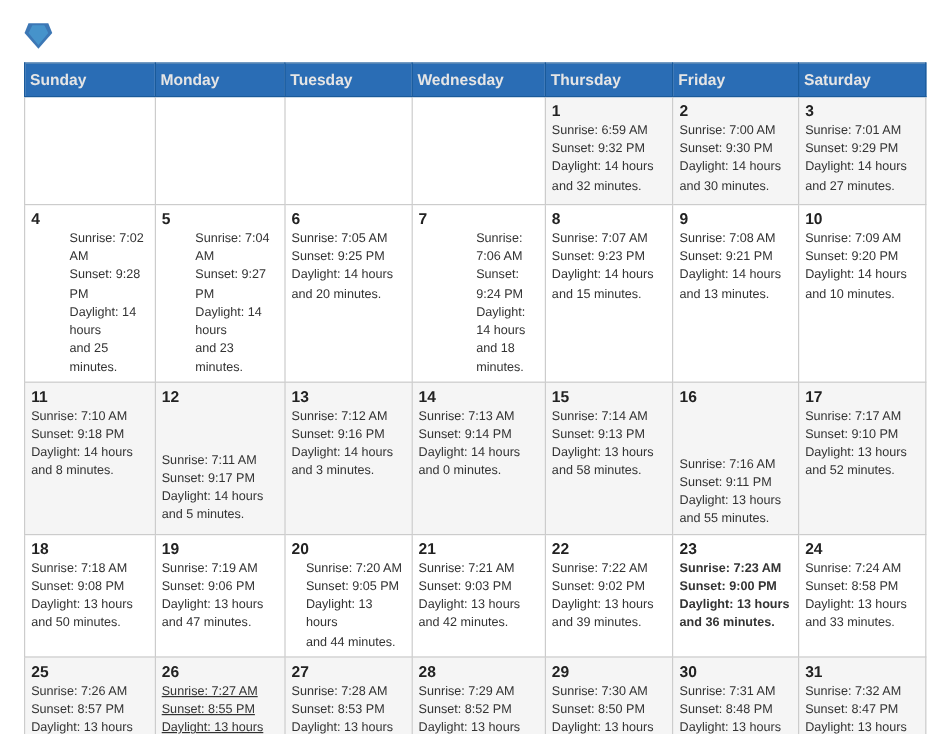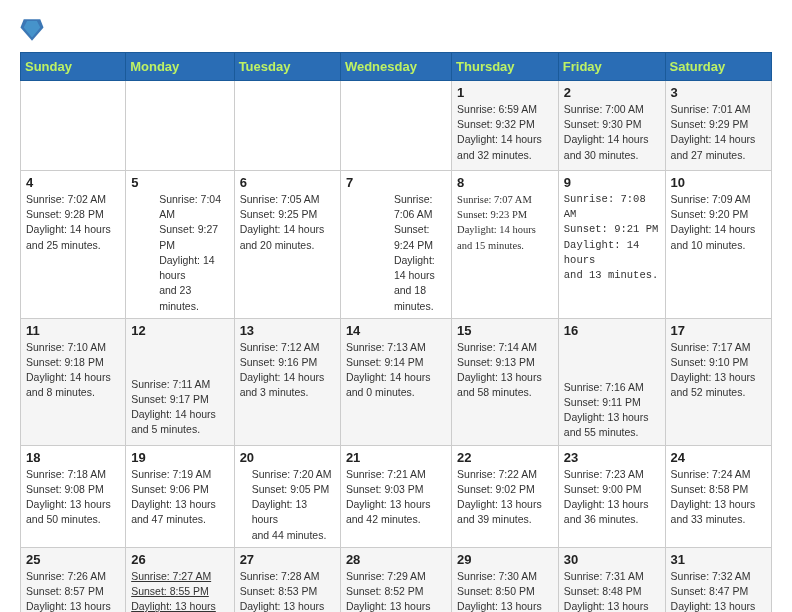--- a/index.html
+++ b/index.html
@@ -44,21 +44,21 @@
       font-size: 16px;
       color: #444;
     }
     table {
       width: 100%;
       border-collapse: collapse;
       font-size: 11px;
     }
     thead tr th {
       background: #2a6db5;
-      color: #bef264;
+      color: #e5e5e5;
       padding: 6px 4px;
       text-align: left;
       font-size: 13px;
       font-weight: bold;
       border: 1px solid #1a5a9a;
     }
     tbody tr td {
       border: 1px solid #ccc;
       vertical-align: top;
       padding: 4px 5px;
@@ -141,21 +141,21 @@
           <span class="day-num">3</span>
           <div class="day-detail" style="white-space: pre-line;">Sunrise: 7:01 AM
 Sunset: 9:29 PM
 Daylight: 14 hours
 and 27 minutes.</div>
         </td>
       </tr>
       <tr>
         <td>
           <span class="day-num">4</span>
-          <div class="day-detail" style="white-space: pre-line;">Sunrise: 7:02 AM
+          <div class="day-detail" style="white-space: pre-line; margin-left: 32px;">Sunrise: 7:02 AM
 Sunset: 9:28 PM
 Daylight: 14 hours
 and 25 minutes.</div>
         </td>
         <td>
           <span class="day-num">5</span>
           <div class="day-detail" style="white-space: pre-line; margin-left: 28px;">Sunrise: 7:04 AM
 Sunset: 9:27 PM
 Daylight: 14 hours
 and 23 minutes.</div>
@@ -169,28 +169,28 @@
         </td>
         <td>
           <span class="day-num">7</span>
           <div class="day-detail" style="white-space: pre-line; margin-left: 48px;">Sunrise: 7:06 AM
 Sunset: 9:24 PM
 Daylight: 14 hours
 and 18 minutes.</div>
         </td>
         <td>
           <span class="day-num">8</span>
-          <div class="day-detail" style="white-space: pre-line; font-family: Liberation Serif, serif;">Sunrise: 7:07 AM
+          <div class="day-detail" style="white-space: pre-line;">Sunrise: 7:07 AM
 Sunset: 9:23 PM
 Daylight: 14 hours
 and 15 minutes.</div>
         </td>
         <td>
           <span class="day-num">9</span>
-          <div class="day-detail" style="white-space: pre-line; font-family: Liberation Mono, monospace;">Sunrise: 7:08 AM
+          <div class="day-detail" style="white-space: pre-line;">Sunrise: 7:08 AM
 Sunset: 9:21 PM
 Daylight: 14 hours
 and 13 minutes.</div>
         </td>
         <td>
           <span class="day-num">10</span>
           <div class="day-detail" style="white-space: pre-line;">Sunrise: 7:09 AM
 Sunset: 9:20 PM
 Daylight: 14 hours
 and 10 minutes.</div>
@@ -278,21 +278,21 @@
         </td>
         <td>
           <span class="day-num">22</span>
           <div class="day-detail" style="white-space: pre-line;">Sunrise: 7:22 AM
 Sunset: 9:02 PM
 Daylight: 13 hours
 and 39 minutes.</div>
         </td>
         <td>
           <span class="day-num">23</span>
-          <div class="day-detail" style="white-space: pre-line;">Sunrise: 7:23 AM
+          <div class="day-detail" style="white-space: pre-line; font-weight: bold;">Sunrise: 7:23 AM
 Sunset: 9:00 PM
 Daylight: 13 hours
 and 36 minutes.</div>
         </td>
         <td>
           <span class="day-num">24</span>
           <div class="day-detail" style="white-space: pre-line;">Sunrise: 7:24 AM
 Sunset: 8:58 PM
 Daylight: 13 hours
 and 33 minutes.</div>

